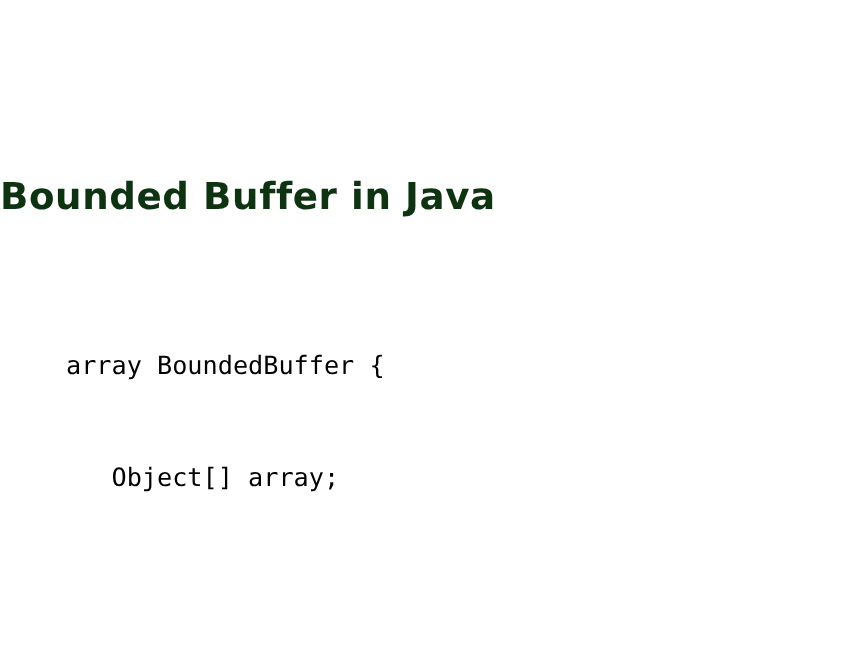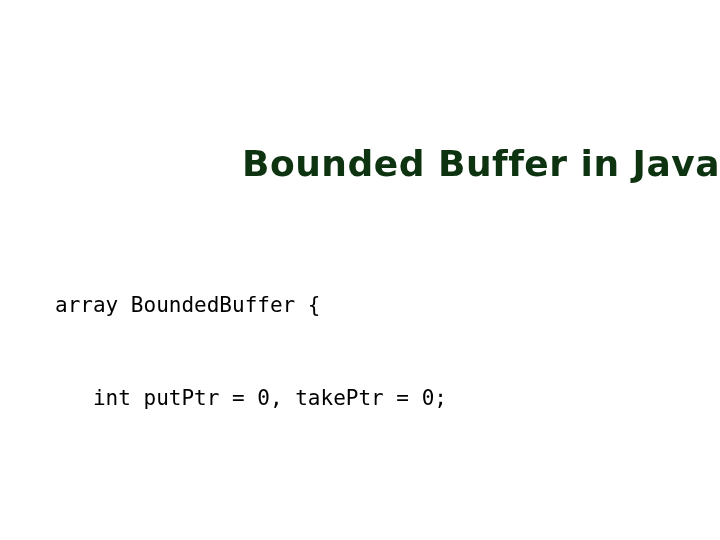--- a/index.html
+++ b/index.html
@@ -18,24 +18,24 @@
     width: 720px;
     height: 540px;
     background: #ffffff;
     box-sizing: border-box;
   }
   .slide-title {
     position: absolute;
     left: 0;
     top: 140px;
     width: 720px;
-    text-align: right;
+    text-align: left;
     font-family: "DejaVu Sans", sans-serif;
     font-weight: bold;
-    font-size: 36px;
+    font-size: 31px;
     line-height: 48px;
     letter-spacing: 0.5px;
     color: #0d3311;
     white-space: nowrap;
   }
   .code-block {
     position: absolute;
     left: 55px;
     top: 228px;
     width: 640px;
@@ -53,20 +53,20 @@
 </style>
 </head>
 <body>
 
 <div class="slide">
 
   <div class="slide-title">Bounded Buffer in Java</div>
 
   <div class="code-block">
     <span class="code-line">array BoundedBuffer {</span>
-    <span class="code-line">   int putPtr = 0, takePtr = 0;</span>
+    <span class="code-line">   Object[] array;</span>
     
     
     
     
   </div>
 
 </div>
 
 </body></html>

